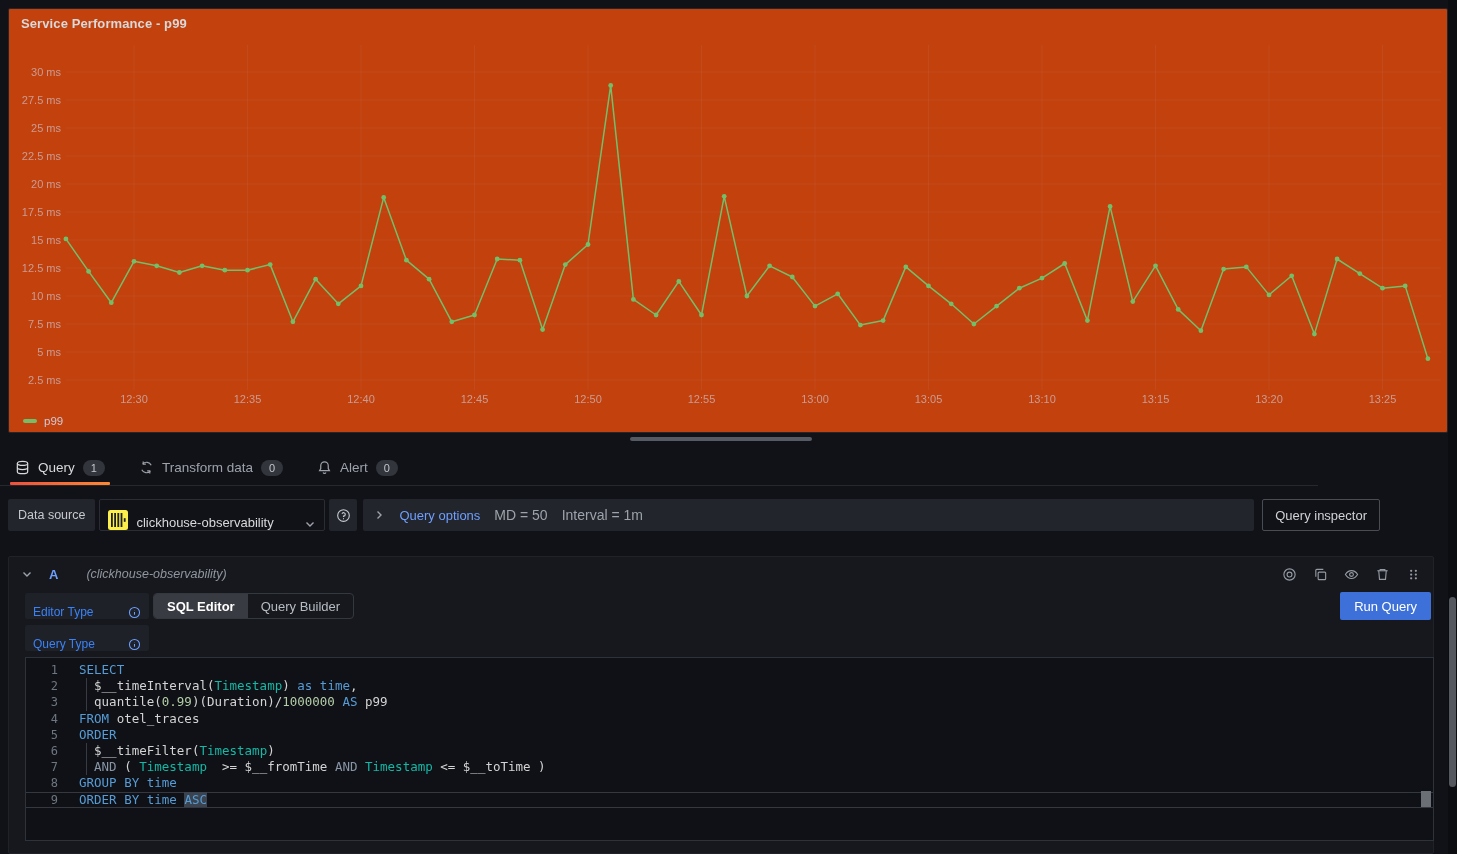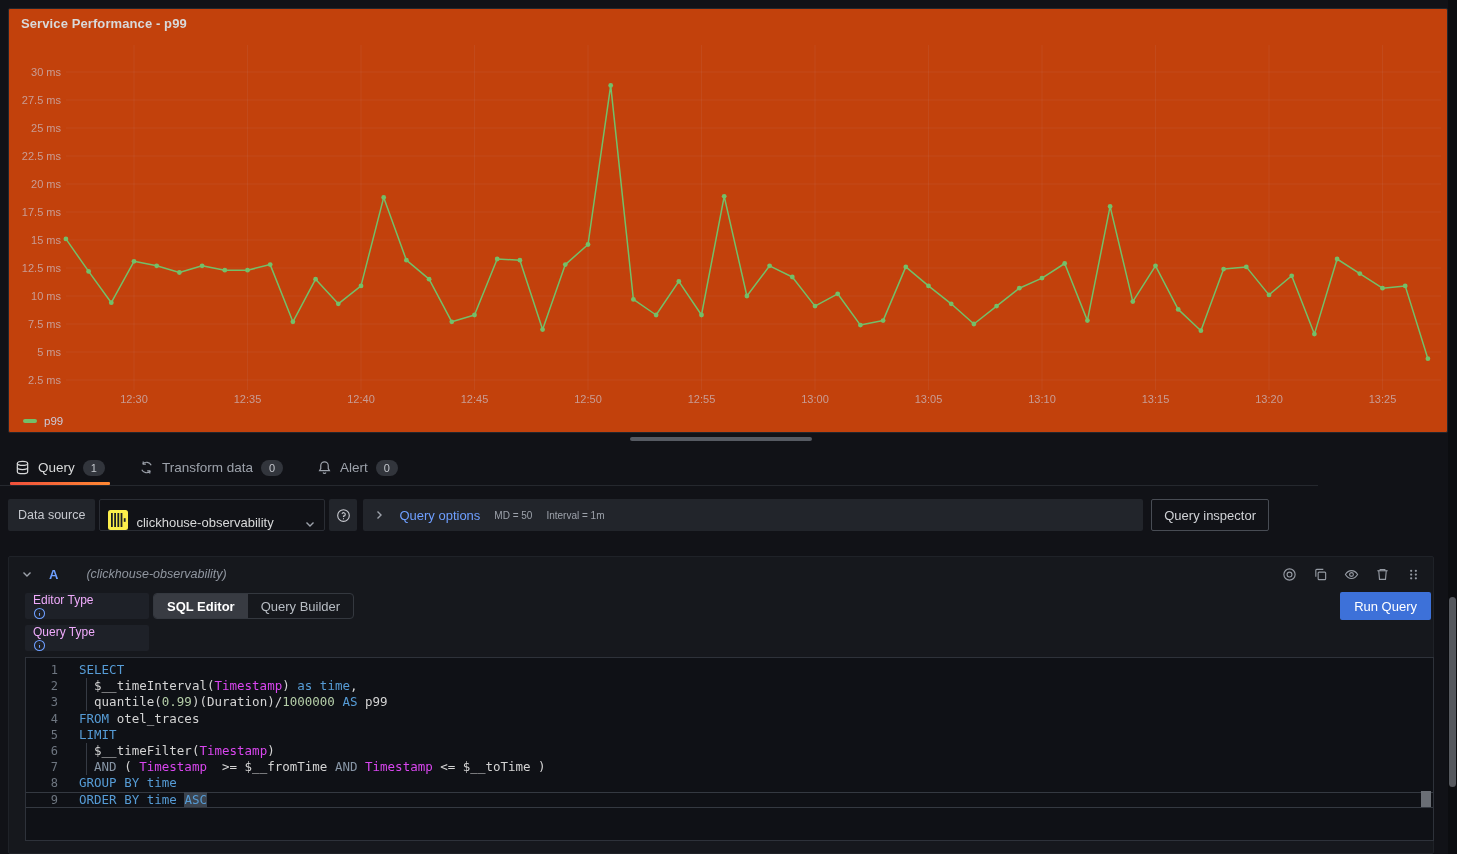--- a/index.html
+++ b/index.html
@@ -28,72 +28,72 @@
          font-size:13.5px; color:#9da2ab; cursor:pointer; }
   .tab .tab-icon { display:flex; color:#9da2ab; }
   .tab.active { color:#d8d9da; font-weight:500; }
   .tab.active .tab-icon { color:#d8d9da; }
   .tab.active::after { content:""; position:absolute; left:0; right:0; bottom:0; height:3px;
                        background:linear-gradient(90deg,#f0503c,#ff8833); border-radius:1px; }
   .badge { background:#32353c; color:#c3c6cc; border-radius:10px; font-size:11px;
            padding:2px 8px; line-height:12px; }
 
   
-  .ds-row { position:absolute; left:8px; top:499px; width:1261px; height:32px;
+  .ds-row { position:absolute; left:8px; top:499px; width:1372px; height:32px;
             display:flex; align-items:stretch; }
   .ds-label { background:#22252b; color:#c7c9cf; font-size:12.5px; display:flex; align-items:center;
               padding:0 10px; border-radius:2px; }
   .ds-picker { margin-left:4px; width:226px; background:#111217; border:1px solid #2a2d34; border-radius:2px;
                display:flex; align-items:flex-end; padding:0 8px; gap:8px; cursor:pointer; }
   .ds-name { font-size:13px; color:#d8d9da; flex:1; white-space:nowrap; }
   .chev, .chev-r, .chev-d { display:flex; color:#9da2ab; }
   .ds-help { margin-left:4px; width:28px; background:#22252b; border:none; border-radius:2px;
              color:#c7c9cf; display:flex; align-items:center; justify-content:center; cursor:pointer; }
   .options-strip { margin-left:6px; flex:1; background:#22252b; border-radius:2px;
                    display:flex; align-items:center; gap:14px; padding:8px 10px; }
   .qo-link { color:#6e9fff; font-size:13px; font-weight:500; cursor:pointer; }
-  .qo-meta { color:#9da2ab; font-size:10px; }
+  .qo-meta { color:#9da2ab; font-size:14px; }
   .inspector-btn { margin-left:8px; background:transparent; border:1px solid #484c54; border-radius:2px;
                    color:#d0d2d6; font-size:13px; padding:0 12px; font-family:inherit; cursor:pointer; }
 
   
   .query-card { position:absolute; left:8px; top:556px; width:1426px; height:298px;
                 background:#16181d; border:1px solid #1f2228; border-radius:2px; }
   .qrow-header { height:34px; display:flex; align-items:center; padding:0 12px; }
   .refid { color:#6e9fff; font-size:13px; font-weight:700; margin-left:16px; }
   .ds-hint { color:#9096a0; font-size:12.5px; font-style:italic; margin-left:28px; }
   .row-actions { margin-left:auto; display:flex; align-items:center; gap:16px; color:#959aa3; }
   .row-actions .act { display:flex; cursor:pointer; }
 
   .editor-rows { padding:2px 0 0 16px; }
   .opt-row { display:flex; align-items:center; height:26px; margin-bottom:6px; }
-  .opt-label { width:124px; height:26px; background:#1e2128; border-radius:2px; color:#f0abfc;
-               font-size:12px; display:flex; align-items:flex-start; justify-content:space-between;
-               padding:0 8px;flex-direction:column; }
+  .opt-label { width:124px; height:26px; background:#1e2128; border-radius:2px; color:#3b82f6;
+               font-size:12px; display:flex; align-items:flex-end; justify-content:space-between;
+               padding:0 8px; }
   .opt-label .info-i { display:flex; color:#6e9fff; }
   .radio-group { margin-left:4px; display:inline-flex; border:1px solid #34383f; border-radius:4px;
                  height:26px; overflow:hidden; }
   .radio { display:flex; align-items:center; padding:0 13px; font-size:13px; color:#b7bcc3; cursor:pointer; }
   .radio.active { background:#383b42; color:#ffffff; font-weight:600; }
   .run-btn { position:absolute; top:35px; right:2px; height:28px; padding:0 14px;
              background:#3d71d9; color:#fff; border:none; border-radius:2px; font-size:13px;
              font-weight:500; font-family:inherit; cursor:pointer; }
 
   
   .sql-editor { position:relative; margin-top:2px; width:1409px; height:184px;
                 background:#0f1116; border:1px solid #2e323a; padding-top:4px; overflow:hidden;
                 font-family:"DejaVu Sans Mono", monospace; font-size:12.5px; }
   .code-line { display:flex; height:16.2px; line-height:16.2px; white-space:pre; }
   .code-line.active { box-shadow: inset 0 1px 0 #343941, inset 0 -1px 0 #343941; }
   .ln { width:32px; flex:none; text-align:right; color:#6e7680; font-size:12px; }
   .ln.dim { color:#4a5158; }
   .code-text { margin-left:21px; position:relative; }
   .guide { position:absolute; left:7px; top:0; height:100%; border-left:1px solid #363b44; }
   .tk-kw   { color:#569cd6; }
-  .tk-type { color:#d946ef; }
+  .tk-type { color:#14b8a6; }
   .tk-op   { color:#8795a5; }
   .tk-num  { color:#b5cea8; }
   .tk-def  { color:#d4d4d4;margin-top:10px; }
   .tk-hl   { background:#3b434e; }
   .editor-scroll-thumb { position:absolute; right:2px; top:133px; width:10px; height:16px; background:#6a6e75; }
 
   
   .scroll-gutter { position:absolute; right:0; top:0; width:9px; height:854px; background:#0c0d10; }
   .scroll-thumb { position:absolute; right:1px; top:597px; width:7px; height:190px;
                   border-radius:4px; background:#55585e; }
@@ -381,21 +381,21 @@
           </span>
         </div>
       </div>
 
       <div class="sql-editor">
         <div class="code-lines">
             <div class="code-line"><span class="ln">1</span><span class="code-text"><span class="tk-kw">SELECT</span></span></div>
             <div class="code-line"><span class="ln">2</span><span class="code-text"><i class="guide"></i><span class="tk-def">  $__timeInterval(</span><span class="tk-type">Timestamp</span><span class="tk-def">) </span><span class="tk-kw">as</span><span class="tk-def"> </span><span class="tk-kw">time</span><span class="tk-def">,</span></span></div>
             <div class="code-line"><span class="ln">3</span><span class="code-text"><i class="guide"></i><span class="tk-def">  quantile(</span><span class="tk-num">0.99</span><span class="tk-def">)(Duration)/</span><span class="tk-num">1000000</span><span class="tk-def"> </span><span class="tk-kw">AS</span><span class="tk-def"> p99</span></span></div>
             <div class="code-line"><span class="ln">4</span><span class="code-text"><span class="tk-kw">FROM</span><span class="tk-def"> otel_traces</span></span></div>
-            <div class="code-line"><span class="ln">5</span><span class="code-text"><span class="tk-kw">LIMIT</span></span></div>
+            <div class="code-line"><span class="ln">5</span><span class="code-text"><span class="tk-kw">ORDER</span></span></div>
             <div class="code-line"><span class="ln">6</span><span class="code-text"><i class="guide"></i><span class="tk-def">  $__timeFilter(</span><span class="tk-type">Timestamp</span><span class="tk-def">)</span></span></div>
             <div class="code-line"><span class="ln">7</span><span class="code-text"><i class="guide"></i><span class="tk-def">  </span><span class="tk-op">AND</span><span class="tk-def"> ( </span><span class="tk-type">Timestamp</span><span class="tk-def">  &gt;= $__fromTime </span><span class="tk-op">AND</span><span class="tk-def"> </span><span class="tk-type">Timestamp</span><span class="tk-def"> &lt;= $__toTime )</span></span></div>
             <div class="code-line"><span class="ln">8</span><span class="code-text"><span class="tk-kw">GROUP BY</span><span class="tk-def"> </span><span class="tk-kw">time</span></span></div>
             <div class="code-line active"><span class="ln">9</span><span class="code-text"><span class="tk-kw">ORDER BY</span><span class="tk-def"> </span><span class="tk-kw">time</span><span class="tk-def"> </span><span class="tk-kw tk-hl">ASC</span></span></div>
           </div>
         <div class="editor-scroll-thumb"></div>
       </div>
     </div>
 
     <button class="run-btn">Run Query</button>

